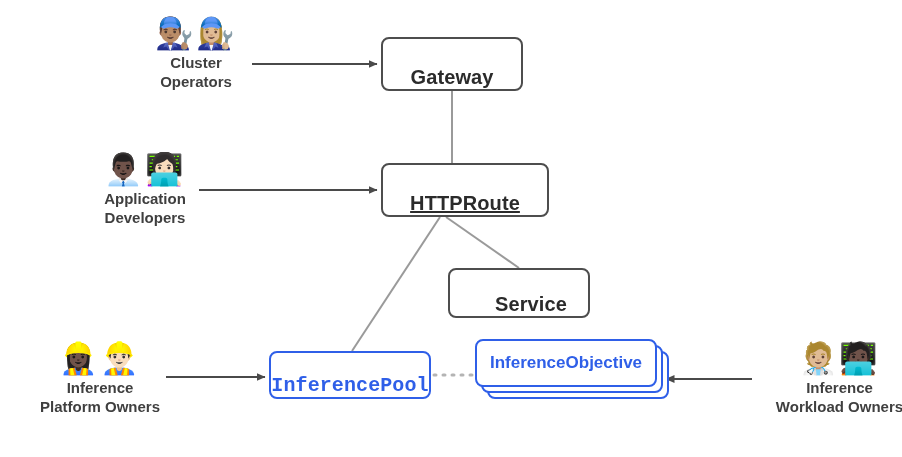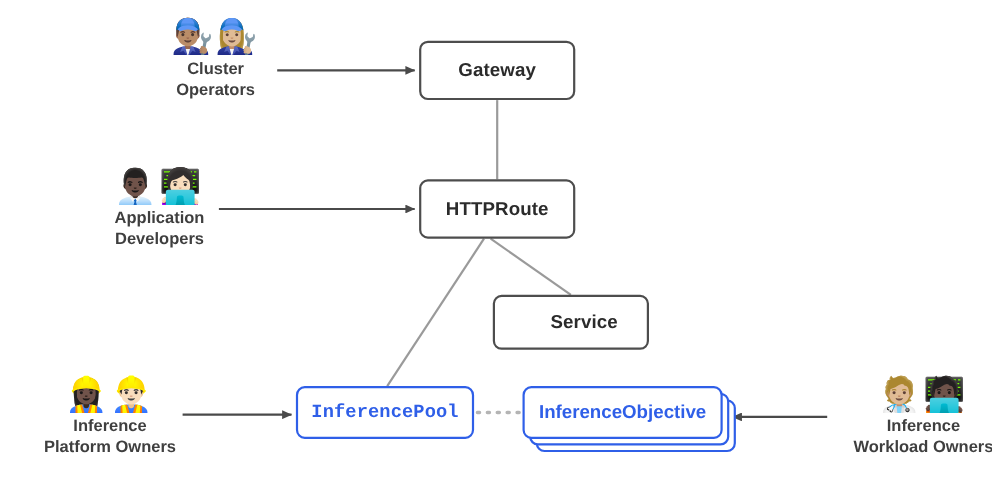--- a/index.html
+++ b/index.html
@@ -25,25 +25,25 @@
     height: 457px;
     pointer-events: none;
   }
   .node {
     position: absolute;
     box-sizing: border-box;
     background: #ffffff;
     border: 2px solid #4d4d4d;
     border-radius: 8px;
     display: flex;
-    align-items: center;
+    align-items: flex-end;
     justify-content: center;
     color: #2b2b2b;
     font-weight: bold;
-    font-size: 17px;
+    font-size: 20px;
     letter-spacing: 0.1px;
   }
   .node.blue {
     border-color: #2f5fe8;
     color: #2f5fe8;
   }
   .stack {
     position: absolute;
   }
   .stack .layer {
@@ -115,33 +115,33 @@
 
     <line x1="166" y1="377" x2="265" y2="377" stroke="#4a4a4a" stroke-width="2" marker-end="url(#arrowhead)"></line>
 
     <line x1="752" y1="379" x2="666" y2="379" stroke="#4a4a4a" stroke-width="2" marker-end="url(#arrowhead)"></line>
   </svg>
 
   <div class="node" style="left:381px; top:37px; width:142px; height:54px;">
     <span>Gateway</span>
   </div>
 
-  <div class="node" style="left:381px; top:163px; width:142px; height:54px;">
+  <div class="node" style="left:381px; top:163px; width:168px; height:54px;text-decoration:underline;">
     <span>HTTPRoute</span>
   </div>
 
   <div class="node" style="left:448px; top:268px; width:142px; height:50px;padding-left:24px;">
     <span>Service</span>
   </div>
 
   <div class="node blue" style="left:269px; top:351px; width:162px; height:48px;font-family:Liberation Mono, monospace;">
     <span>InferencePool</span>
   </div>
 
-  <div class="stack" style="left:475px; top:351px; width:194px; height:60px;">
+  <div class="stack" style="left:475px; top:339px; width:194px; height:60px;">
     <div class="layer" style="left:12px; top:12px; width:182px; height:48px;"></div>
     <div class="layer" style="left:6px; top:6px; width:182px; height:48px;"></div>
     <div class="front" style="width:182px; height:48px;">
       <span>InferenceObjective</span>
     </div>
   </div>
 
   <div class="persona" style="left:131px; top:16px; width:130px;">
     <span class="emojis">👨🏽‍🔧👩🏼‍🔧</span>
     <span class="plabel">Cluster

